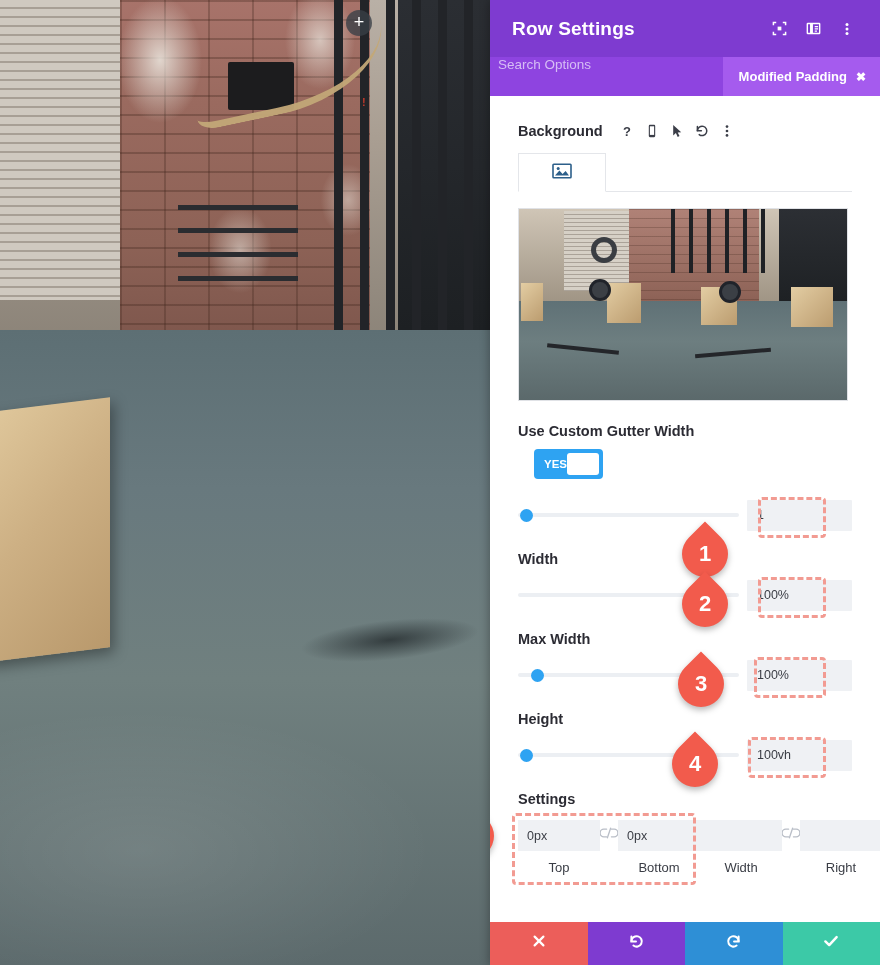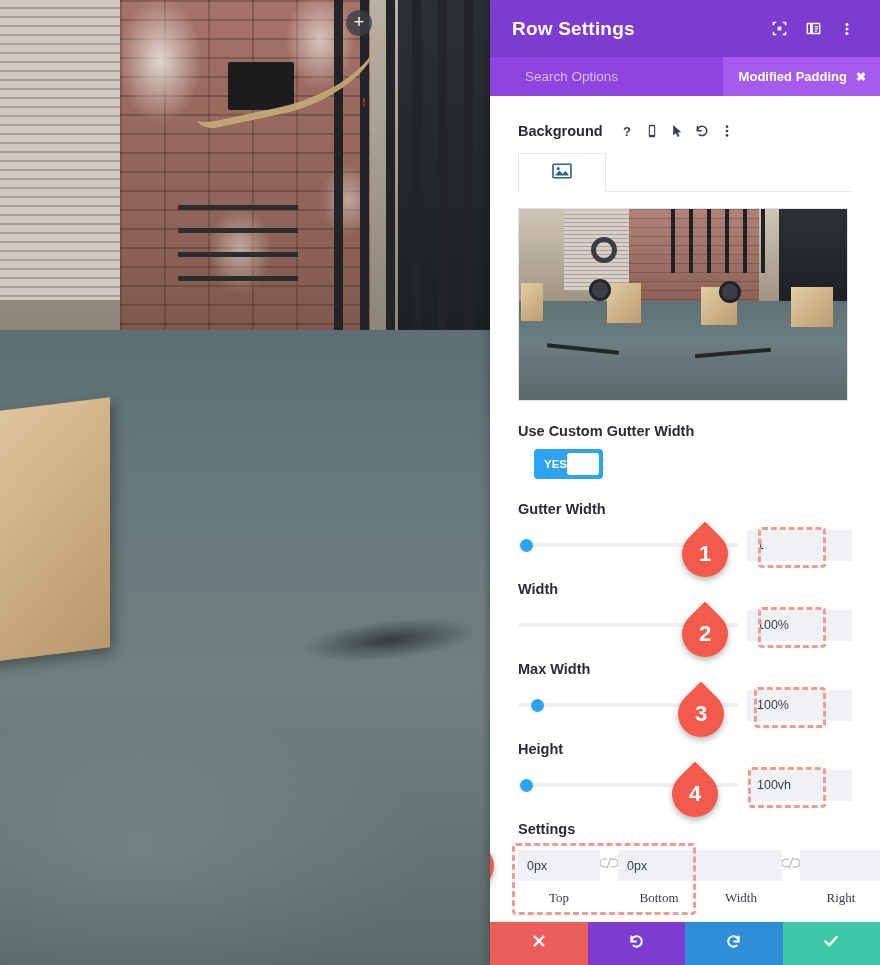--- a/index.html
+++ b/index.html
@@ -112,21 +112,21 @@
     color: #fff; font-size: 19px; font-weight: bold; flex: 1;
     letter-spacing: .2px;
   }
   .hdr-icon {
     width: 30px; height: 30px; display: flex; align-items: center; justify-content: center;
     color: #fff; cursor: pointer; margin-left: 4px;
   }
 
   .search-bar {
     background: #8E44E0; height: 39px; flex: 0 0 39px;
-    display: flex; align-items: center; padding-left: 35px; position: relative;
+    display: flex; align-items: flex-start; padding-left: 8px; position: relative;
   }
   .search-input {
     background: transparent; border: 0; outline: none; flex: 1;
     color: #e7d5ff; font-size: 13.5px; font-family: inherit;
   }
   .search-input::placeholder { color: #d6bdf5; opacity: 1; }
   .modified-chip {
     background: #A55BEE; color: #ffffff; font-size: 13px; font-weight: bold;
     height: 39px; display: flex; align-items: center; gap: 9px;
     padding: 0 14px 0 16px; cursor: pointer; white-space: nowrap;
@@ -256,21 +256,20 @@
   }
   .pad-cell { width: 82px; margin-right: 0; }
   .pad-input {
     width: 82px; height: 31px; background: #eff1f4; border: 0;
     font-family: inherit; font-size: 12.5px; color: #3a3d45;
     padding: 0 9px; outline: none;
   }
   .pad-name {
     text-align: center; font-size: 13px; color: #3a3d45; margin-top: 9px;
     font-weight: normal;
-    font-family: Liberation Serif, serif;
   }
   .link-cell {
     width: 42px; display: flex; align-items: flex-start; justify-content: center;
     padding-top: 7px; color: #b9bec7; font-size: 12px; cursor: pointer;
     letter-spacing: -1px;
   }
 
   
   .panel-footer {
     flex: 0 0 43px; height: 43px; display: flex; width: 100%;
@@ -428,21 +427,20 @@
         <div class="field-label">Use Custom Gutter Width</div>
         <div class="toggle-wrap">
           <div class="toggle">
             <span class="toggle-text">YES</span>
             <span class="toggle-knob"></span>
           </div>
         </div>
       </div>
 
       <div class="row-block">
-        <div class="field-label">Gutter Width</div>
         <div class="slider-row">
           <div class="slider">
             <div class="slider-track"></div>
             <div class="slider-handle" style="left:1%"></div>
           </div>
           <input class="num-input" type="text" value="1" style="">
           <div class="hl" style="right:26px; top:-4px; width:68px; height:41px;"></div>
         </div>
         <div class="callout" style="right:112px; top:30px;">
           <div class="tear"></div>

